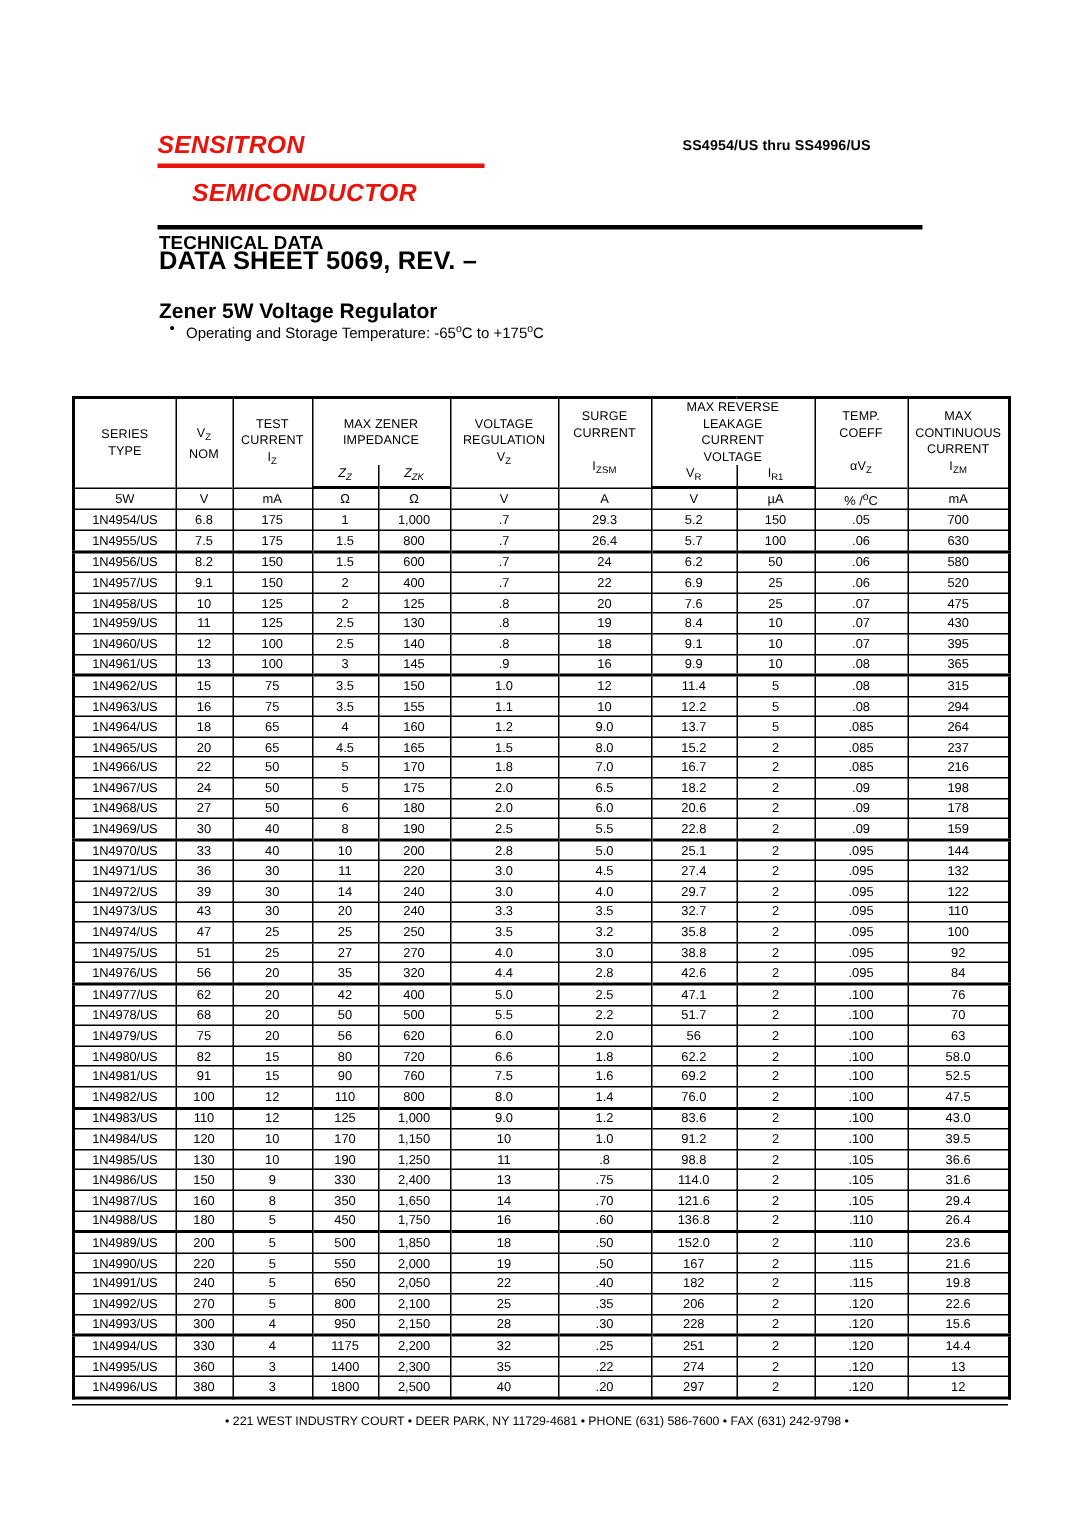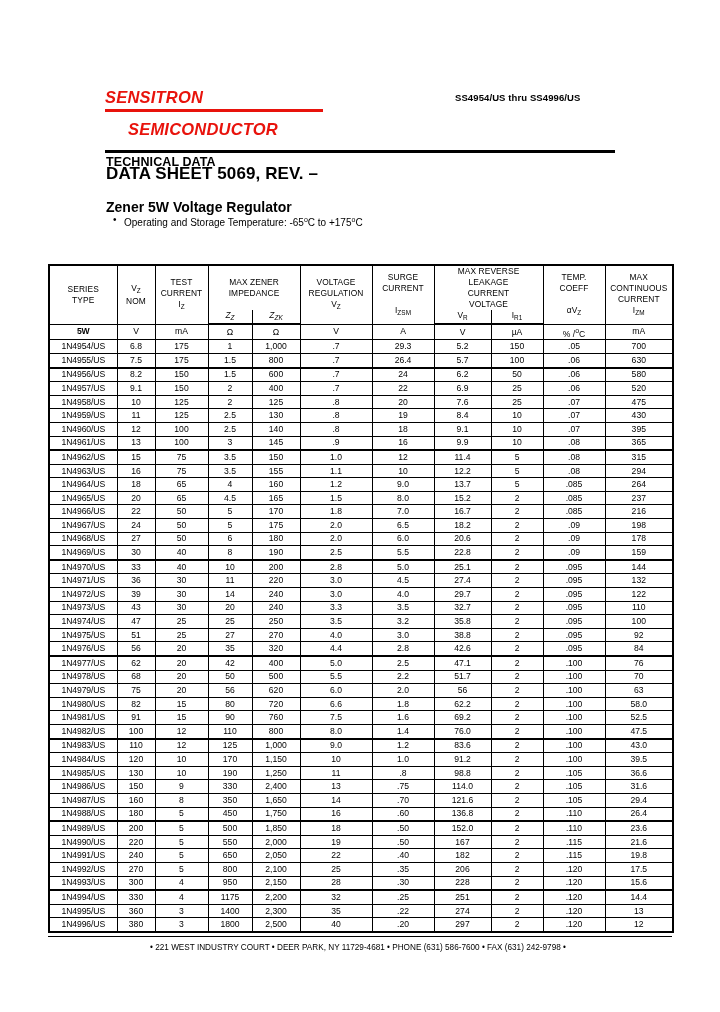--- a/index.html
+++ b/index.html
@@ -38,21 +38,21 @@
     border-left:1px solid #000;border-right:1px solid #000;
     border-top:0.7px solid #000;border-bottom:0.7px solid #000;
     text-align:center;vertical-align:middle;padding:0;height:12.6px;
     line-height:11px;font-weight:normal;
   }
   table.spec{border:2px solid #000;}
   .hdr-cell{border-bottom:none !important;border-top:none !important;
     height:60px;font-size:8.4px;font-weight:bold;line-height:10.5px;letter-spacing:.1px;}
   .subhdr td{height:11px;font-size:8.4px;font-weight:bold;}
   .units td{height:12px;font-weight:normal;font-size:8.6px;}
-  .units td.firstcol{font-weight:bold;}
+  .units td.firstcol{font-weight:normal;}
   .firstcol{font-weight:bold;text-align:center;letter-spacing:-.1px;}
   tr.thickb td{border-bottom:2px solid #000 !important;}
   .nb-top{border-top:none !important;}
   .zrule{border-bottom:2px solid #000 !important;}
   .subscript{font-size:6.4px;vertical-align:-2px;}
   .sub-it{font-style:italic;}
 
   
   .foot-rule{position:absolute;left:48px;top:936px;width:624px;height:1.2px;background:#000;}
   .footer{position:absolute;left:0;top:942px;width:716px;text-align:center;font-size:8.2px;line-height:12px;}
@@ -673,21 +673,21 @@
             <td class="firstcol">1N4992/US</td>
             <td>270</td>
             <td>5</td>
             <td>800</td>
             <td>2,100</td>
             <td>25</td>
             <td>.35</td>
             <td>206</td>
             <td>2</td>
             <td>.120</td>
-            <td>17.5</td>
+            <td>22.6</td>
           </tr>
           <tr class="thickb">
             <td class="firstcol">1N4993/US</td>
             <td>300</td>
             <td>4</td>
             <td>950</td>
             <td>2,150</td>
             <td>28</td>
             <td>.30</td>
             <td>228</td>

